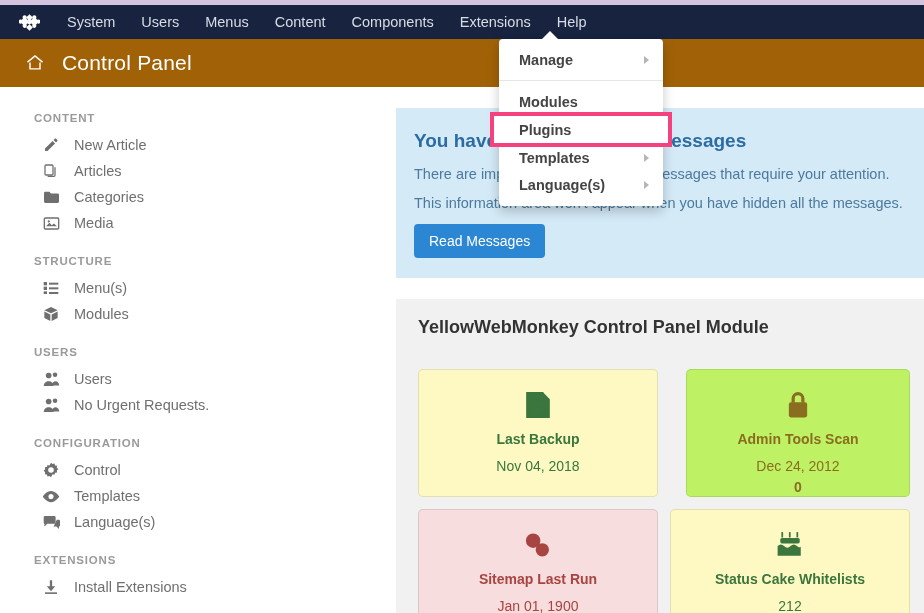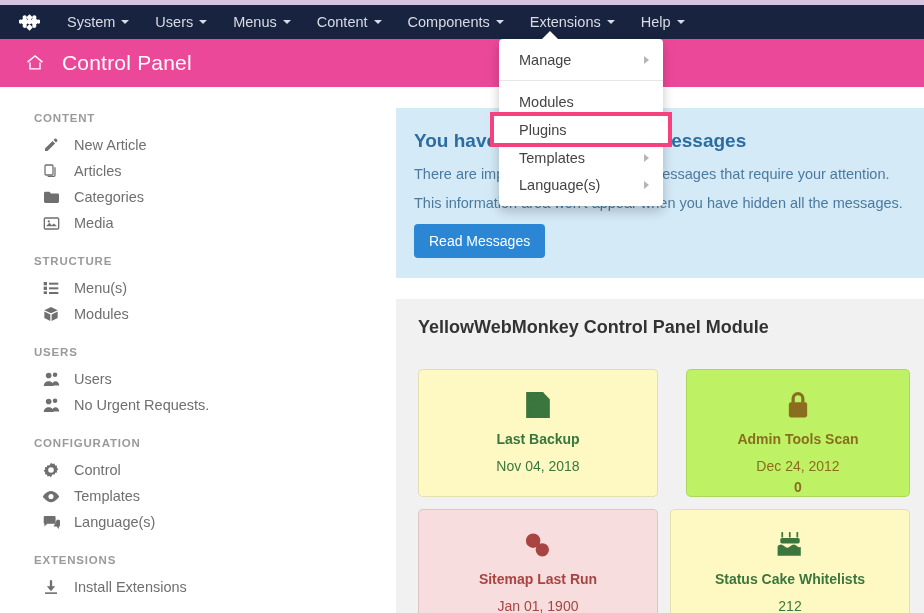--- a/index.html
+++ b/index.html
@@ -32,35 +32,36 @@
   }
   .menu-item {
     color: #d8dce5;
     font-size: 14.5px;
     padding: 0 13px;
     height: 34px;
     line-height: 34px;
     display: flex; align-items: center;
     cursor: pointer;
     white-space: nowrap;
+    flex-direction: column;
   }
   .menu-item .caret {
     display: inline-block;
     width: 0; height: 0;
     margin-left: 6px;
     border-left: 4px solid transparent;
     border-right: 4px solid transparent;
     border-top: 4px solid #d8dce5;
   }
 
   
   .cp-header {
     position: absolute; top: 39px; left: 0;
     width: 924px; height: 48px;
-    background: #ec4899;
+    background: #a16207;
     display: flex; align-items: center;
   }
   .cp-home-icon {
     margin-left: 24px; margin-right: 16px;
     width: 22px; height: 22px;
     display: flex; align-items: center; justify-content: center;
   }
   .cp-title {
     color: #ffffff;
     font-size: 21px;
@@ -190,20 +191,21 @@
   
   .dropdown {
     position: absolute;
     top: 39px; left: 499px;
     width: 164px;
     background: #ffffff;
     border-radius: 4px;
     box-shadow: 0 5px 12px rgba(0,0,0,0.22);
     padding: 7px 0 8px 0;
     z-index: 50;
+    font-weight: bold;
   }
   .dropdown-caret {
     position: absolute;
     top: -8px; left: 42px;
     width: 0; height: 0;
     border-left: 9px solid transparent;
     border-right: 9px solid transparent;
     border-bottom: 9px solid #ffffff;
   }
   .dd-item {

